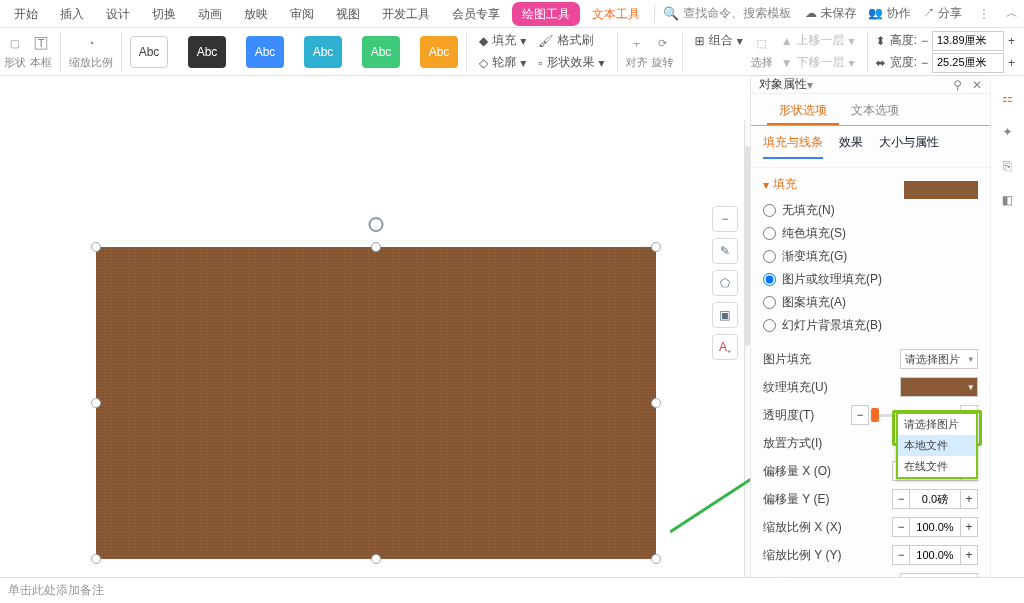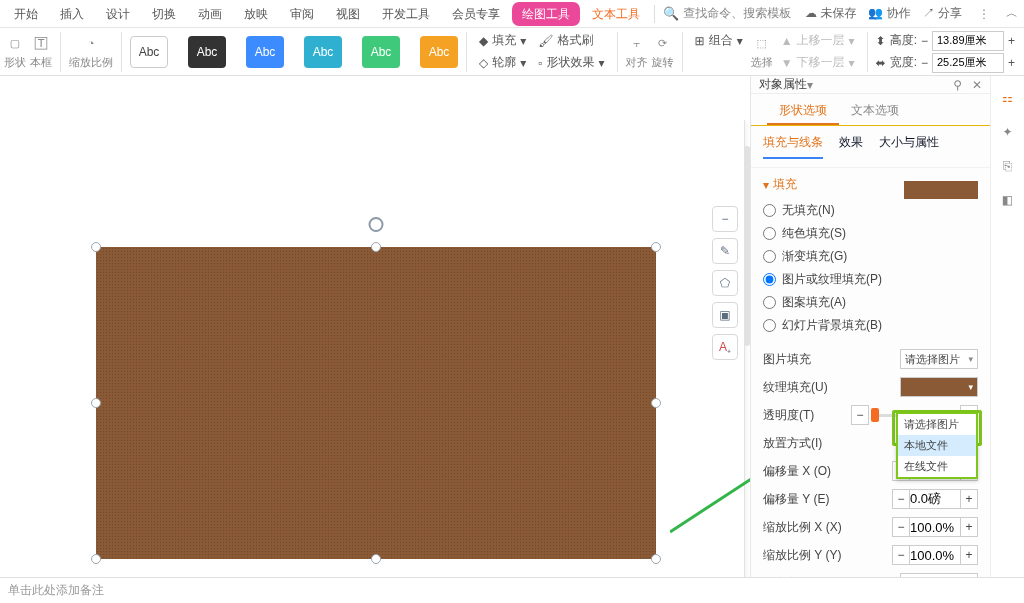--- a/index.html
+++ b/index.html
@@ -70,21 +70,21 @@
 .sect-head { color: #e1741c; display: flex; align-items: center; gap: 4px; margin-bottom: 6px; }
 .sect-head .tri { color: #e1741c; }
 .fill-swatch-preview { width: 74px; height: 18px; background: #8a5a36; float: right; margin-top: -18px; }
 .radio-list label { display: flex; align-items: center; gap: 6px; padding: 3px 0; color: #444; }
 .radio-list input { margin: 0; }
 
 .prop-row { display: flex; align-items: center; padding: 4px 0; font-size: 12px; color: #444; justify-content: space-between; gap: 6px; }
 .prop-row .pr-label { flex: 0 0 82px; }
 .num-ctrl { display: flex; align-items: center; }
 .num-ctrl .dec, .num-ctrl .inc { width: 18px; height: 20px; border: 1px solid #ccc; text-align: center; line-height: 18px; background: #fff; }
-.num-ctrl input { width: 50px; height: 20px; border: 1px solid #ccc; border-left: none; border-right: none; font-size: 13px; }
+.num-ctrl input { width: 50px; height: 20px; border: 1px solid #ccc; border-left: none; border-right: none; text-align: center; font-size: 11px; }
 .dd-ctrl { width: 78px; height: 20px; border: 1px solid #ccc; display: flex; align-items: center; padding: 0 4px; justify-content: space-between; background: #fff; font-size: 11px; }
 .dd-ctrl .ar { color: #888; font-size: 9px; }
 
 .dropdown-pop { position: absolute; right: 12px; top: 336px; width: 82px; border: 2px solid #7dc61a; background: #fff; z-index: 10; box-shadow: 0 2px 4px rgba(0,0,0,0.2); }
 .dropdown-pop .dp-item { padding: 3px 6px; font-size: 11px; }
 .dropdown-pop .dp-item.sel { background: #d5ecff; }
 .hlbox { position: absolute; right: 8px; top: 334px; width: 90px; height: 36px; border: 3px solid #7dc61a; border-radius: 2px; z-index: 9; pointer-events: none; }
 
 .slider-row { display: flex; align-items: center; gap: 6px; }
 .slider-track { flex: 1; height: 3px; background: #dcdcdc; position: relative; }

